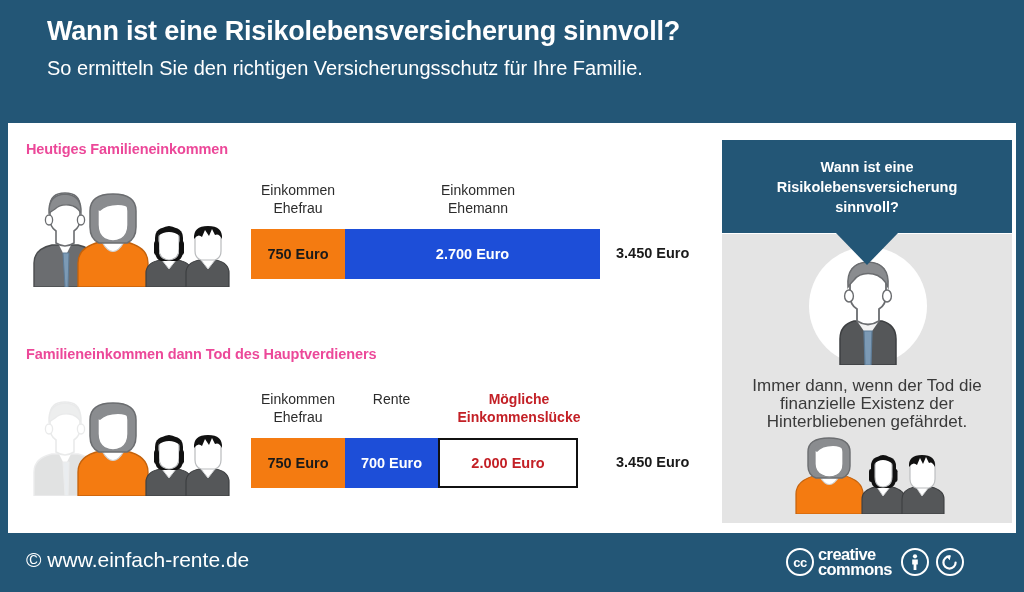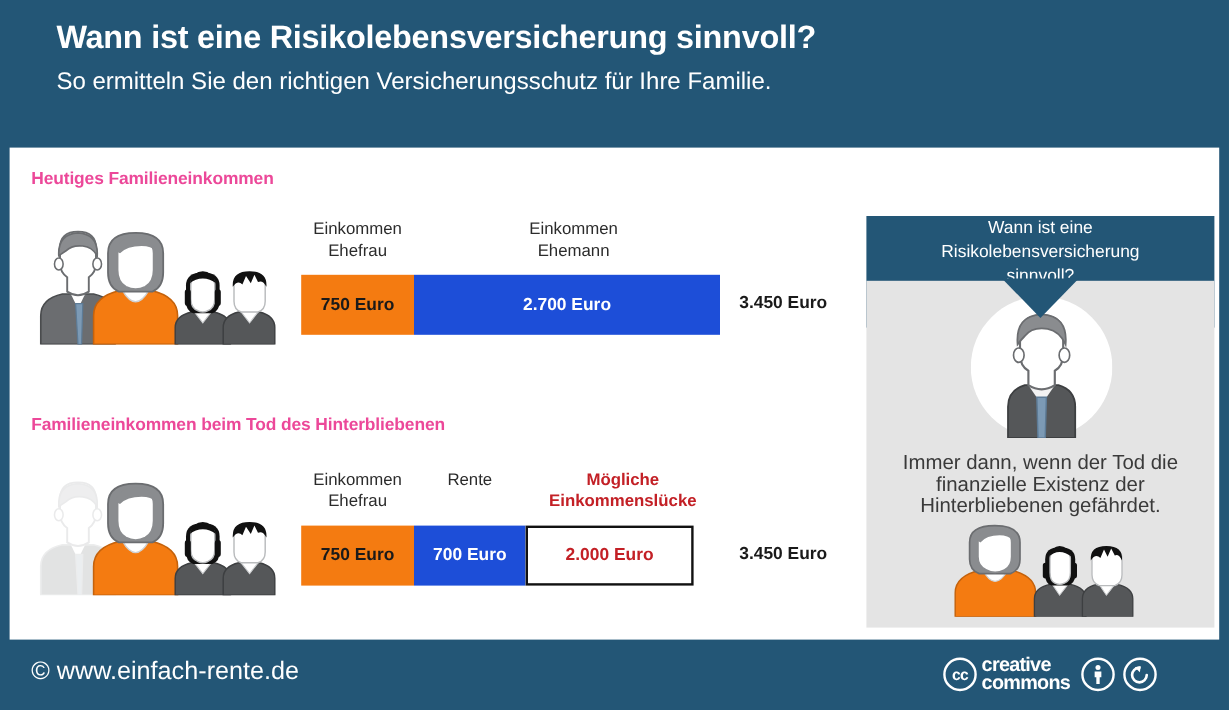--- a/index.html
+++ b/index.html
@@ -63,22 +63,22 @@
   .bartotal {
     position: absolute; font-size: 14.5px; font-weight: bold;
     color: #1a1a1a; white-space: nowrap;
   }
 
   
   .side { position: absolute; left: 706px; top: 10px; width: 298px; height: 390px; }
   .bubble {
     position: absolute; left: 8px; top: 7px; width: 290px; height: 93px;
     background: #235676; color: #ffffff;
-    display: flex; justify-content: center;
-    text-align: center; font-size: 14.5px; font-weight: normal; line-height: 20px; margin-top: 40px;
+    display: flex; align-items: center; justify-content: center;
+    text-align: center; font-size: 14.5px; font-weight: bold; line-height: 20px;
   }
   .bubble-tip {
     position: absolute; left: 121px; top: 99px;
     width: 0; height: 0;
     border-left: 32px solid transparent;
     border-right: 32px solid transparent;
     border-top: 33px solid #235676;
     z-index: 4;
   }
   .sidepanel {
@@ -187,21 +187,21 @@
           <div>Ehemann</div>
         </div>
 
         <div class="bar bar-orange" style="left:8px; width:94px;">750 Euro</div>
         <div class="bar bar-gray" style="left:102px; width:255px;">2.700 Euro</div>
         <div class="bartotal" style="left:373px; top:16px;">3.450 Euro</div>
       </div>
     </div>
 
     <div class="section sec2">
-      <div class="sec-title">Familieneinkommen beim Tod des Hinterbliebenen</div>
+      <div class="sec-title">Familieneinkommen dann Tod des Hauptverdieners</div>
 
       <div class="people" style="top:72px;">
         <svg viewBox="0 0 212 96" xmlns="http://www.w3.org/2000/svg">
 
           <g opacity="0.30">
             <path d="M12 96 L12 72 Q12 58 30 54 L56 54 Q74 58 74 72 L74 96 Z" fill="#9fa1a3" stroke="#c0c2c4" stroke-width="1.4"></path>
             <path d="M37 54 L43 66 L49 54 Z" fill="#ffffff"></path>
             <path d="M41 62 L43 96 L46 96 L47 62 Z" fill="#bcc6ce" stroke="#c0c2c4" stroke-width="1"></path>
             <path d="M28 16 Q28 2 43 2 Q58 2 58 16 L58 28 Q58 36 52 40 L52 52 Q43 58 34 52 L34 40 Q28 36 28 28 Z" fill="#ffffff" stroke="#b9bbbd" stroke-width="1.6"></path>
             <path d="M27 22 Q26 4 43 3 Q60 4 59 22 Q55 15 47 14 Q38 13 33 18 Q30 20 27 22 Z" fill="#c6c8ca" stroke="#b9bbbd" stroke-width="1.4"></path>

